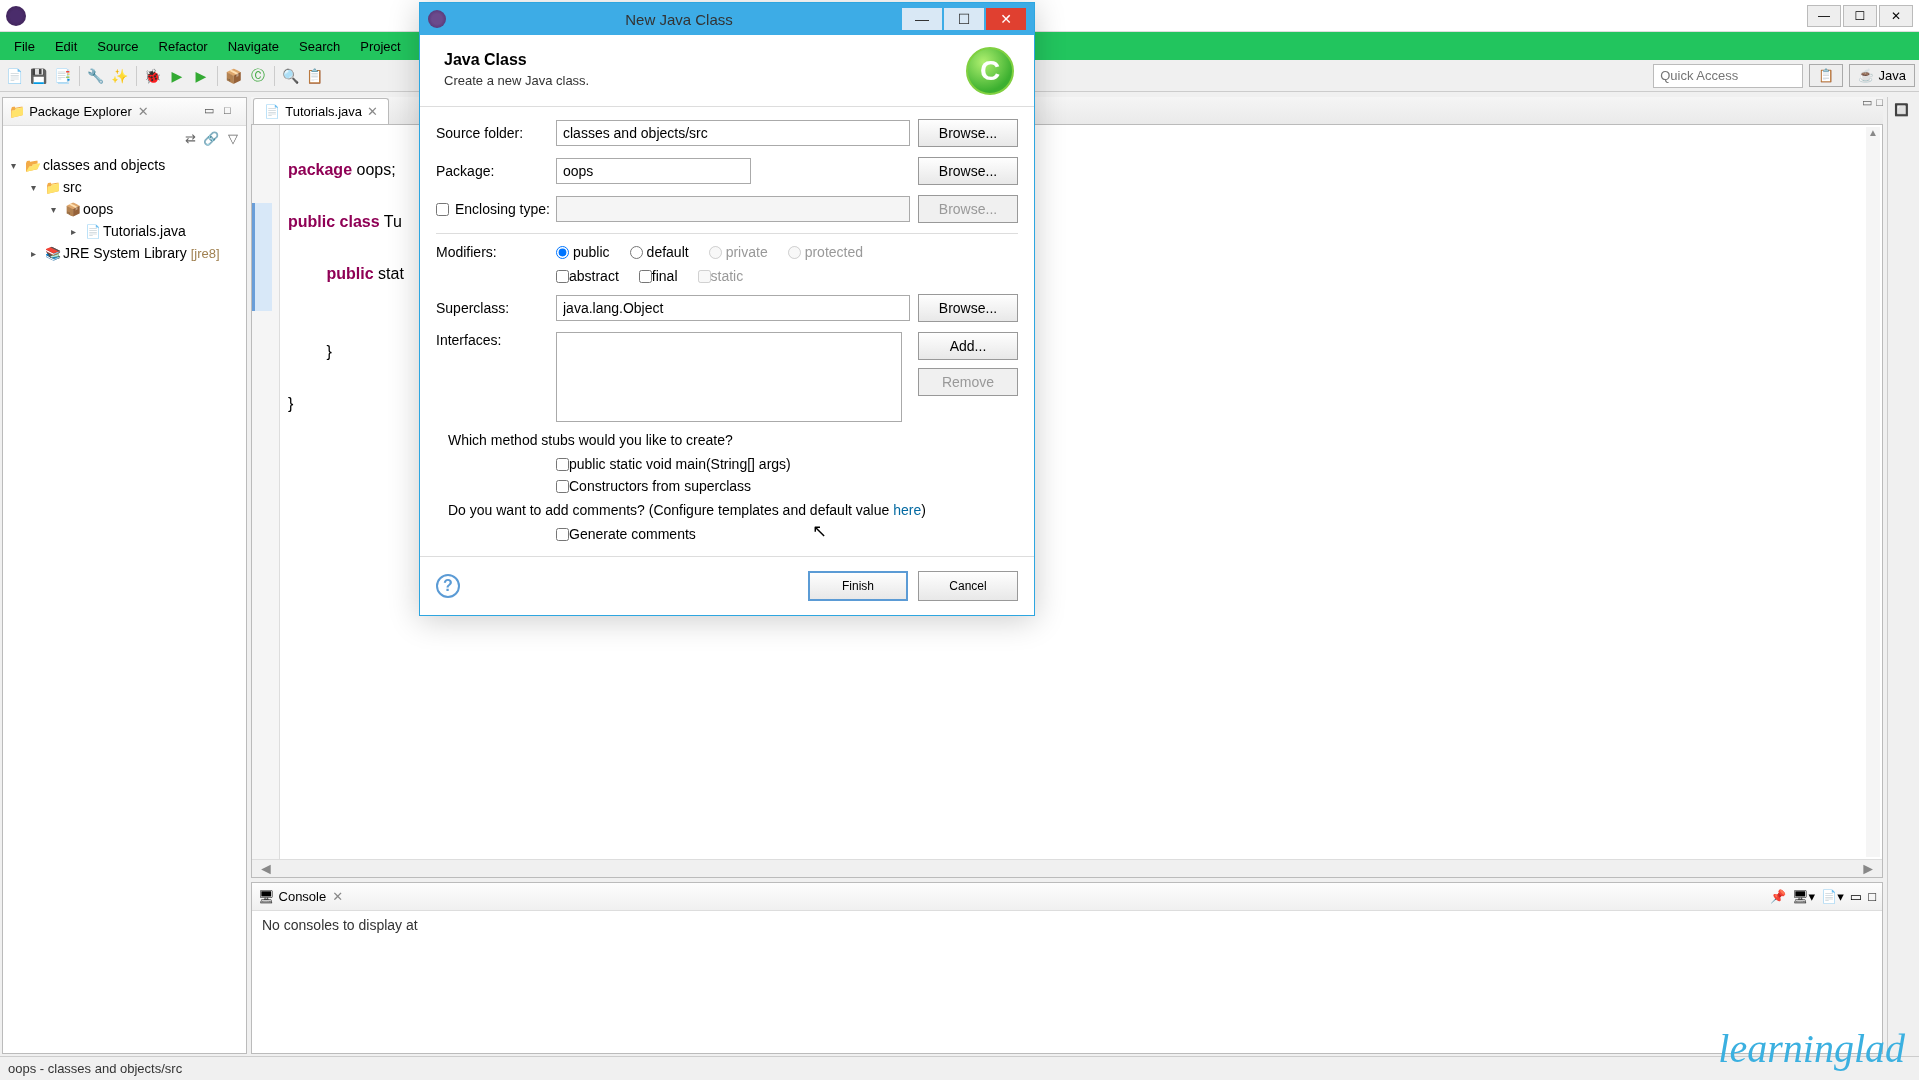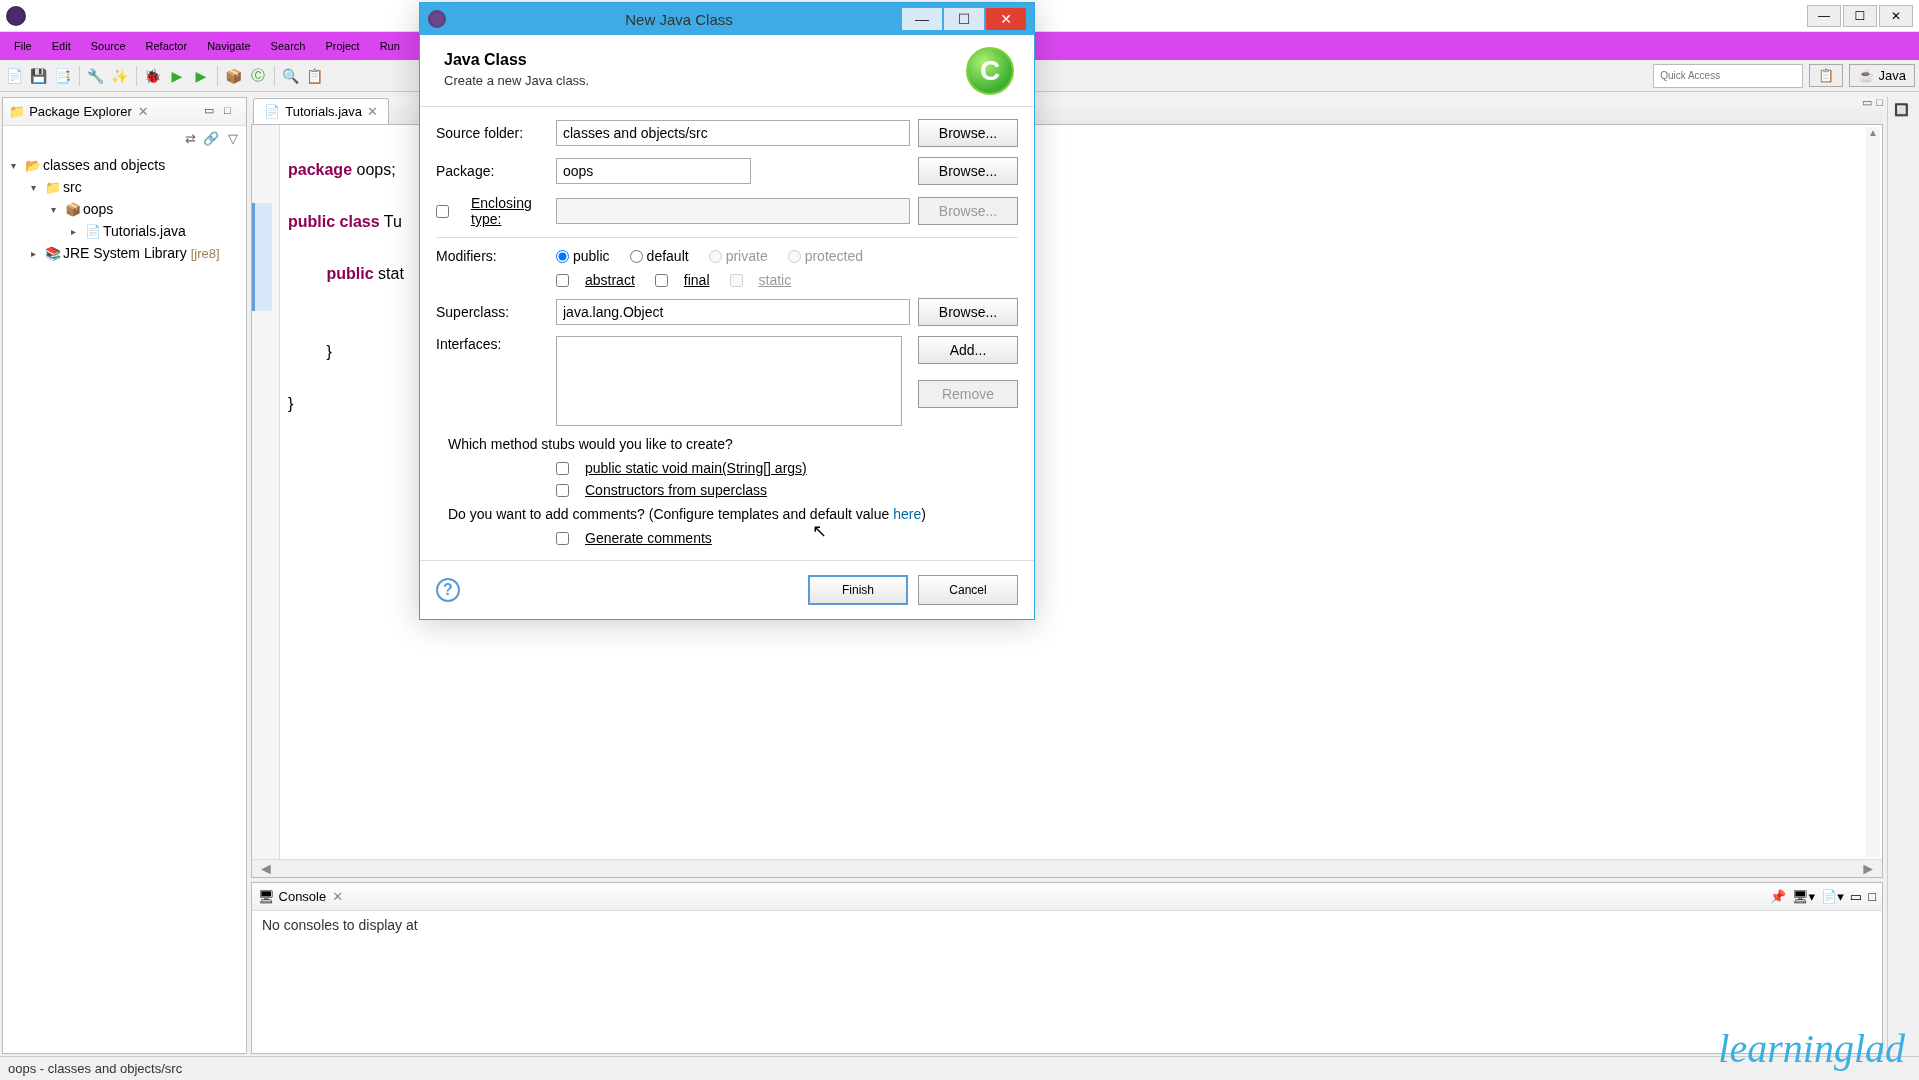--- a/index.html
+++ b/index.html
@@ -6,29 +6,29 @@
     body { background: #fff; width: 1919px; height: 1080px; overflow: hidden; position: relative; }
     
     
     .eclipse-window { position: absolute; top: 0; left: 0; right: 0; bottom: 0; background: #f0f0f0; }
     .title-bar-bg { height: 32px; background: #fff; border-bottom: 1px solid #ddd; display: flex; align-items: center; padding: 0 6px; }
     .eclipse-icon { width: 20px; height: 20px; background: radial-gradient(circle, #4a2c6b 40%, #3a2050 100%); border-radius: 50%; margin-right: 6px; }
     .win-controls { margin-left: auto; display: flex; gap: 2px; }
     .win-btn { width: 34px; height: 22px; border: 1px solid #bbb; background: #eee; display: flex; align-items: center; justify-content: center; font-size: 12px; cursor: pointer; }
     .win-btn.close { background: #eee; }
     
-    .menu-bar { height: 28px; background: #d946ef; display: flex; align-items: center; padding: 0 4px; font-size: 11px; }
+    .menu-bar { height: 28px; background: #22c55e; display: flex; align-items: center; padding: 0 4px; font-size: 13px; }
     .menu-item { padding: 4px 10px; cursor: pointer; }
     
     .toolbar { height: 32px; background: #f0f0f0; border-bottom: 1px solid #ccc; display: flex; align-items: center; padding: 0 4px; gap: 2px; }
     .tool-btn { width: 22px; height: 22px; border: 1px solid transparent; display: flex; align-items: center; justify-content: center; cursor: pointer; font-size: 14px; }
     .tool-sep { width: 1px; height: 20px; background: #ccc; margin: 0 3px; }
     
     .quick-access { margin-left: auto; display: flex; align-items: center; gap: 6px; }
-    .quick-input { width: 150px; height: 24px; border: 1px solid #bbb; padding: 0 6px; font-size: 10px; color: #888; background: #fff; }
+    .quick-input { width: 150px; height: 24px; border: 1px solid #bbb; padding: 0 6px; font-size: 13px; color: #888; background: #fff; }
     .persp-btn { padding: 3px 8px; border: 1px solid #aaa; background: #eee; font-size: 13px; display: flex; align-items: center; gap: 4px; }
     
     .main-area { position: absolute; top: 95px; left: 0; right: 0; bottom: 24px; display: flex; }
     
     .package-explorer { width: 245px; background: #fff; border: 1px solid #bbb; margin: 2px; display: flex; flex-direction: column; }
     .pe-header { height: 28px; border-bottom: 1px solid #ddd; display: flex; align-items: center; padding: 0 6px; font-size: 13px; background: linear-gradient(#fdfdfd, #f0f0f0); }
     .pe-header .x-icon { margin-left: 6px; color: #888; cursor: pointer; }
     .pe-header-btns { margin-left: auto; display: flex; gap: 4px; }
     .pe-hbtn { width: 16px; height: 16px; cursor: pointer; font-size: 11px; color: #555; }
     .pe-toolbar { height: 24px; display: flex; align-items: center; justify-content: flex-end; padding: 0 8px; gap: 8px; font-size: 13px; color: #666; }
@@ -81,24 +81,24 @@
     .form-input { flex: 1; height: 26px; border: 1px solid #aaa; padding: 12px 6px; font-size: 14px; background: #fff; }
     .form-input.focused { border: 2px solid #5b9bd5; }
     .form-input.disabled { background: #f5f5f5; color: #888; }
     .form-btn { width: 100px; height: 28px; margin-left: 8px; border: 1px solid #999; background: linear-gradient(#fefefe, #e8e8e8); font-size: 14px; cursor: pointer; }
     .form-btn.disabled { color: #999; background: #f0f0f0; cursor: default; }
     .form-cb { margin-right: 6px; }
     .cb-row { display: flex; align-items: center; padding-left: 120px; margin-bottom: 6px; font-size: 14px; }
     .radio-row { display: flex; gap: 20px; padding-left: 0; }
     .radio-lbl { display: flex; align-items: center; gap: 4px; font-size: 14px; }
     .radio-lbl.disabled { color: #999; }
-    .check-lbl { display: flex; align-items: center; gap: 16px; font-size: 14px; text-decoration: underline; }
+    .check-lbl { display: flex; align-items: center; gap: 0; font-size: 14px; }
     .check-lbl.disabled { color: #999; }
     .interfaces-box { flex: 1; height: 90px; border: 1px solid #aaa; resize: none; }
-    .interfaces-col { display: flex; flex-direction: column; gap: 16px; margin-left: 8px; }
+    .interfaces-col { display: flex; flex-direction: column; gap: 8px; margin-left: 8px; }
     .sep-line { height: 1px; background: #ddd; margin: 8px 0 10px; }
     .stub-q { font-size: 14px; margin: 8px 12px 8px; }
     .link { color: #0369a1; cursor: pointer; }
     
     .dlg-footer { border-top: 1px solid #ddd; padding: 14px 16px; display: flex; align-items: center; }
     .help-icon { width: 24px; height: 24px; border: 2px solid #5b9bd5; border-radius: 50%; color: #5b9bd5; display: flex; align-items: center; justify-content: center; font-size: 16px; font-weight: bold; cursor: pointer; }
     .dlg-actions { margin-left: auto; display: flex; gap: 10px; }
     .dlg-action-btn { width: 100px; height: 30px; border: 1px solid #999; background: linear-gradient(#fefefe, #e8e8e8); font-size: 12px; cursor: pointer; }
     .dlg-action-btn.primary { border: 2px solid #5b9bd5; }
     

